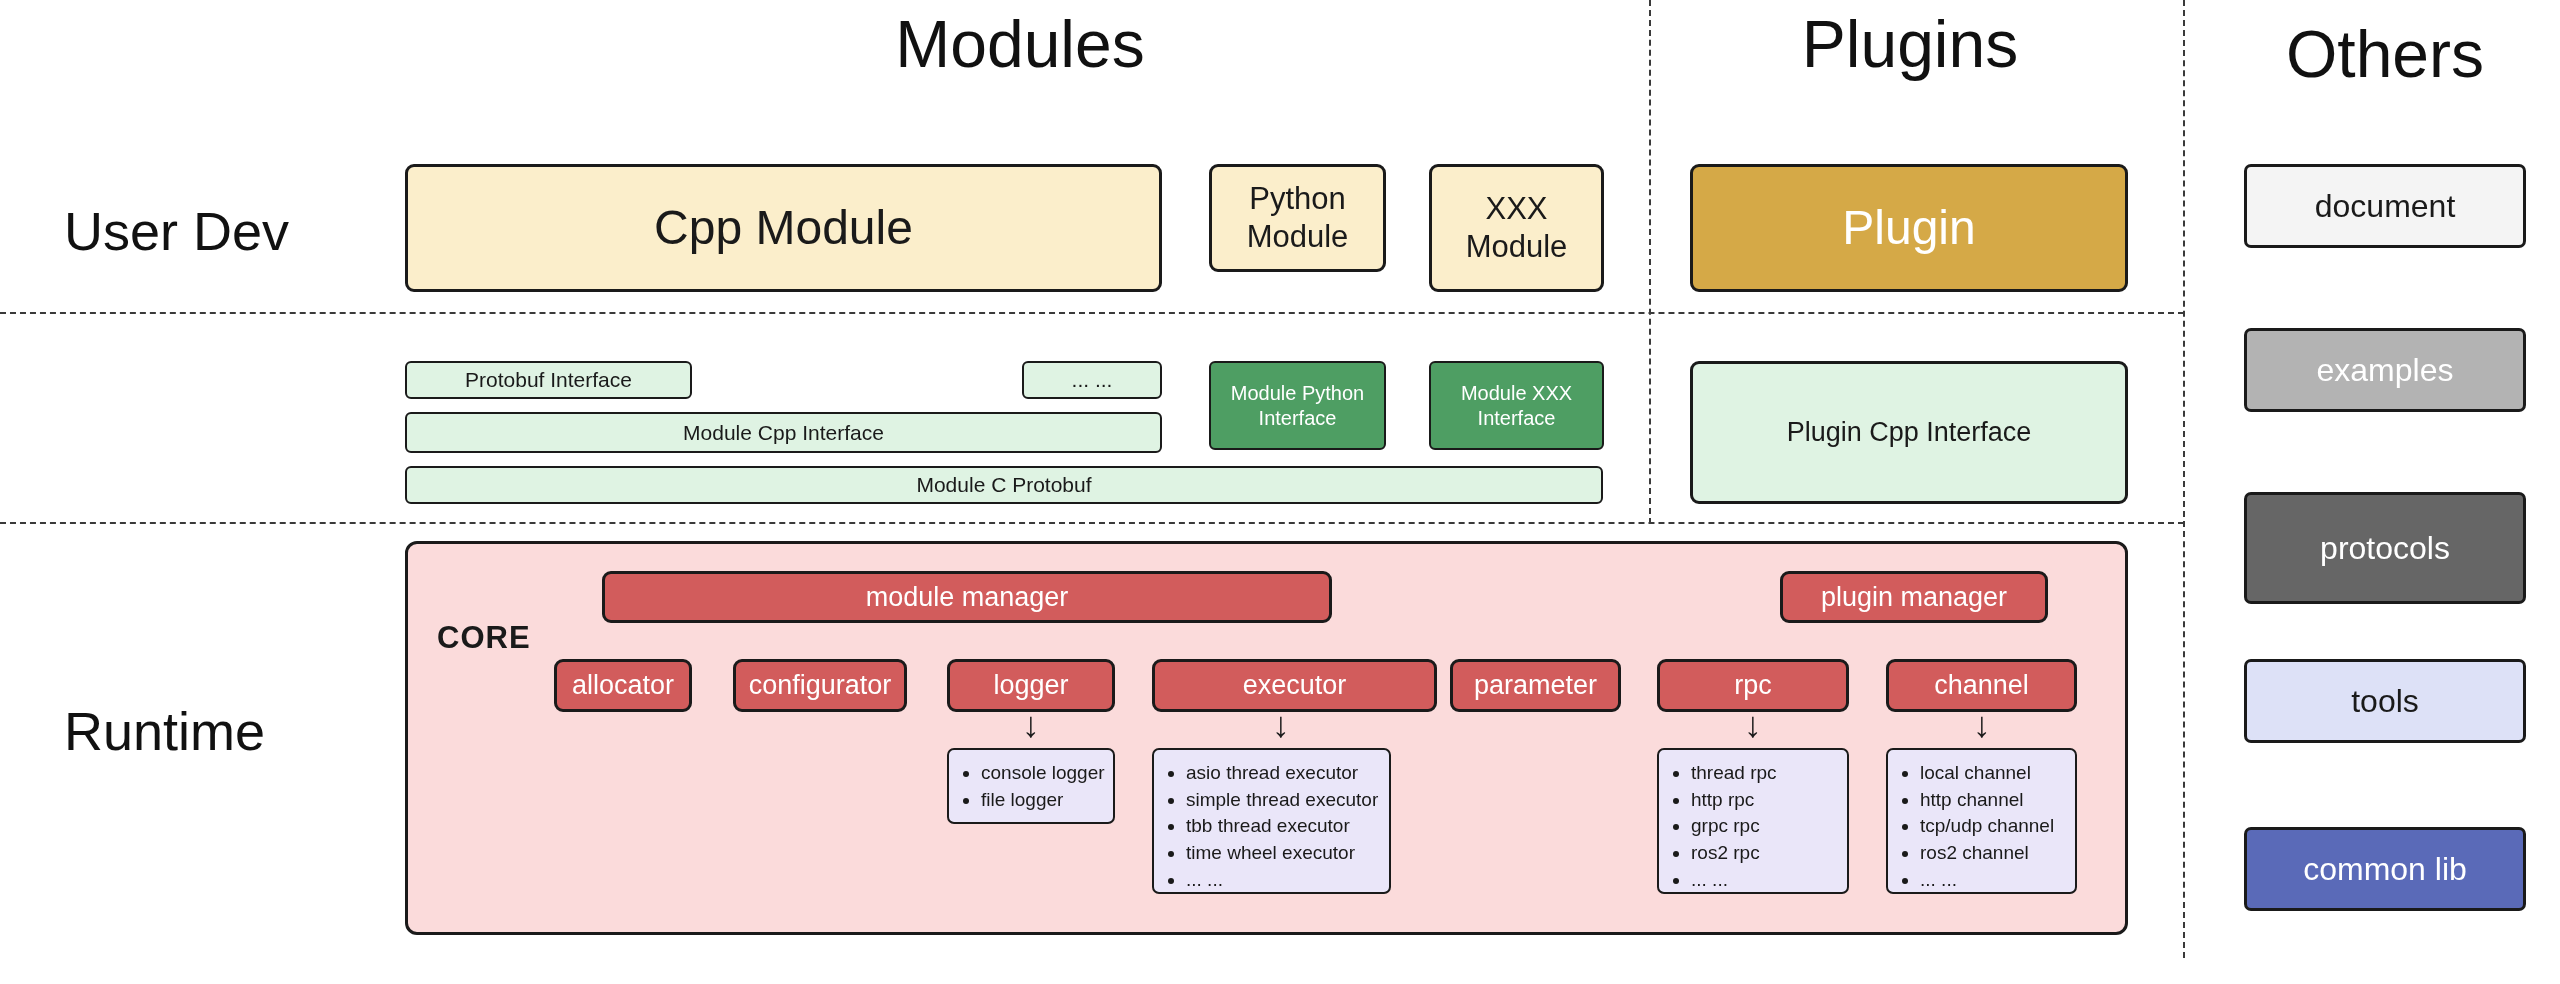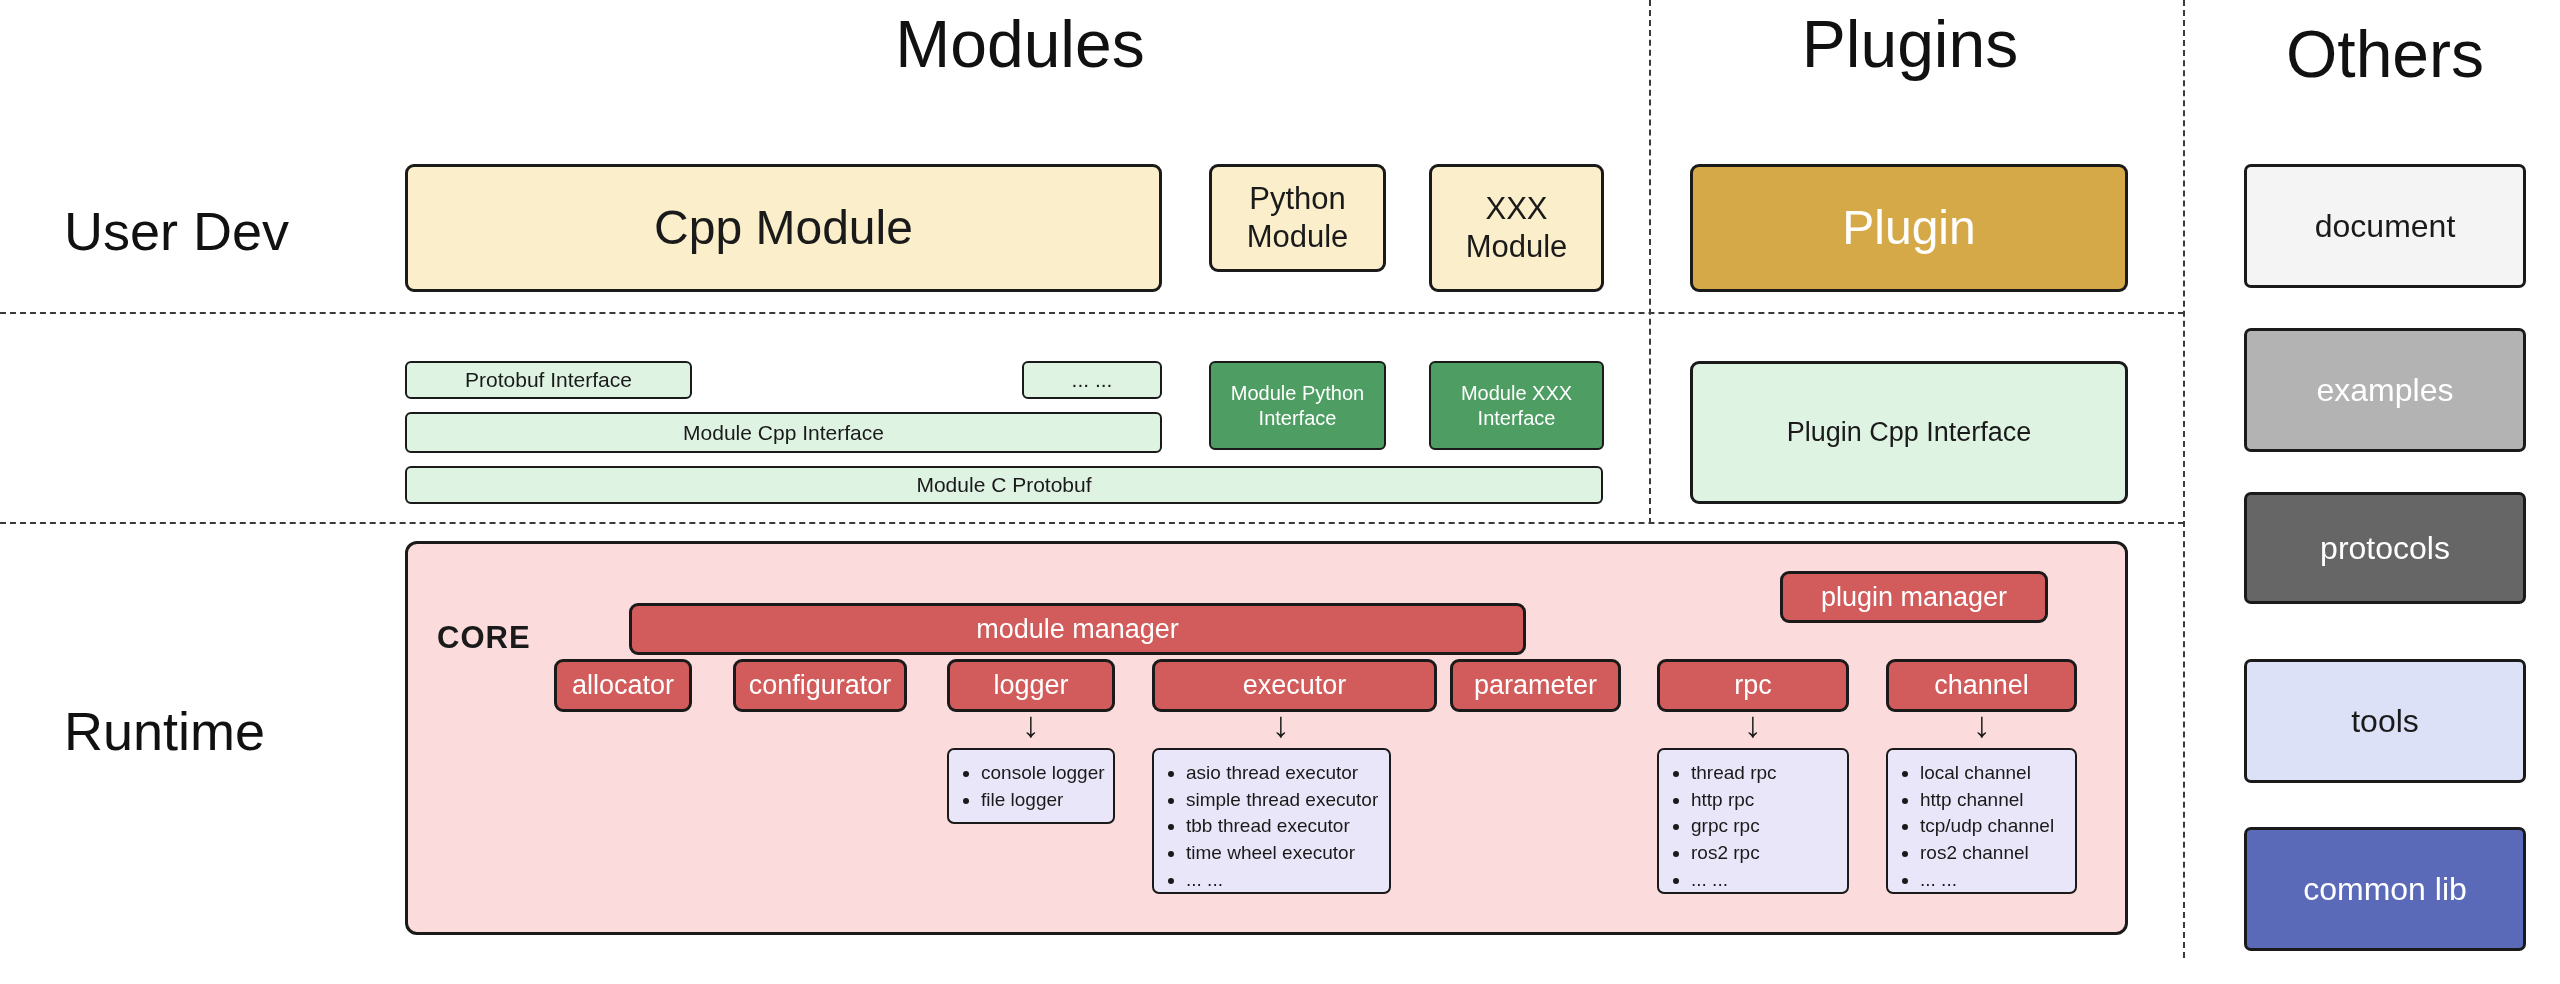--- a/index.html
+++ b/index.html
@@ -50,21 +50,21 @@
   #module-c-interface   { left:405px;  top:466px; width:1198px; height:38px; }
   #module-python-interface { left:1209px; top:361px; width:177px; height:89px; font-size:20px; padding:0 10px; }
   #module-xxx-interface    { left:1429px; top:361px; width:175px; height:89px; font-size:20px; padding:0 10px; }
   #plugin-cpp-interface { left:1690px; top:361px; width:438px; height:143px; font-size:27px; border-width:3px; }
 
   
   #core-box { left:405px; top:541px; width:1723px; height:394px; background:#FBDBDB; border-radius:12px; }
   #core-label { position:absolute; left:437px; top:620px; font-size:31px; font-weight:bold; letter-spacing:1px; }
   .redbox { position:absolute; background:#D25C5C; color:#ffffff; border:3px solid #1a1a1a;
             border-radius:9px; display:flex; align-items:center; justify-content:center; font-size:27px; }
-  #module-manager { left:629px;  top:571px; width:897px; height:52px;margin-top:32px; }
+  #module-manager { left:602px;  top:571px; width:730px; height:52px; }
   #plugin-manager { left:1780px; top:571px; width:268px; height:52px; }
   #comp-allocator    { left:554px;  top:659px; width:138px; height:53px; }
   #comp-configurator { left:733px;  top:659px; width:174px; height:53px; }
   #comp-logger       { left:947px;  top:659px; width:168px; height:53px; }
   #comp-executor     { left:1152px; top:659px; width:285px; height:53px; }
   #comp-parameter    { left:1450px; top:659px; width:171px; height:53px; }
   #comp-rpc          { left:1657px; top:659px; width:192px; height:53px; }
   #comp-channel      { left:1886px; top:659px; width:191px; height:53px; }
 
   .arrow { position:absolute; top:702px; width:44px; height:46px; text-align:center;
@@ -77,21 +77,21 @@
   .listbox { position:absolute; background:#EAE6F9; border:2px solid #1a1a1a; border-radius:7px;
              font-size:19px; text-align:left; padding:9px 6px 9px 0; overflow:hidden; }
   .listbox ul { list-style:disc; margin-left:32px; }
   .listbox li { margin:2px 0; line-height:1.3; }
   #logger-list   { left:947px;  top:748px; width:168px; height:76px; }
   #executor-list { left:1152px; top:748px; width:239px; height:146px; }
   #rpc-list      { left:1657px; top:748px; width:192px; height:146px; }
   #channel-list  { left:1886px; top:748px; width:191px; height:146px; }
 
   
-  .other-box { position:absolute; left:2244px; width:282px; height:124px; border:3px solid #1a1a1a;
+  .other-box { position:absolute; left:2244px; width:282px; height:84px; border:3px solid #1a1a1a;
                border-radius:7px; display:flex; align-items:center; justify-content:center; font-size:32px; }
   #other-0 { top:164px; }
   #other-1 { top:328px; }
   #other-2 { top:492px; height:112px; }
   #other-3 { top:659px; }
   #other-4 { top:827px; }
 </style>
 </head>
 <body>
 

